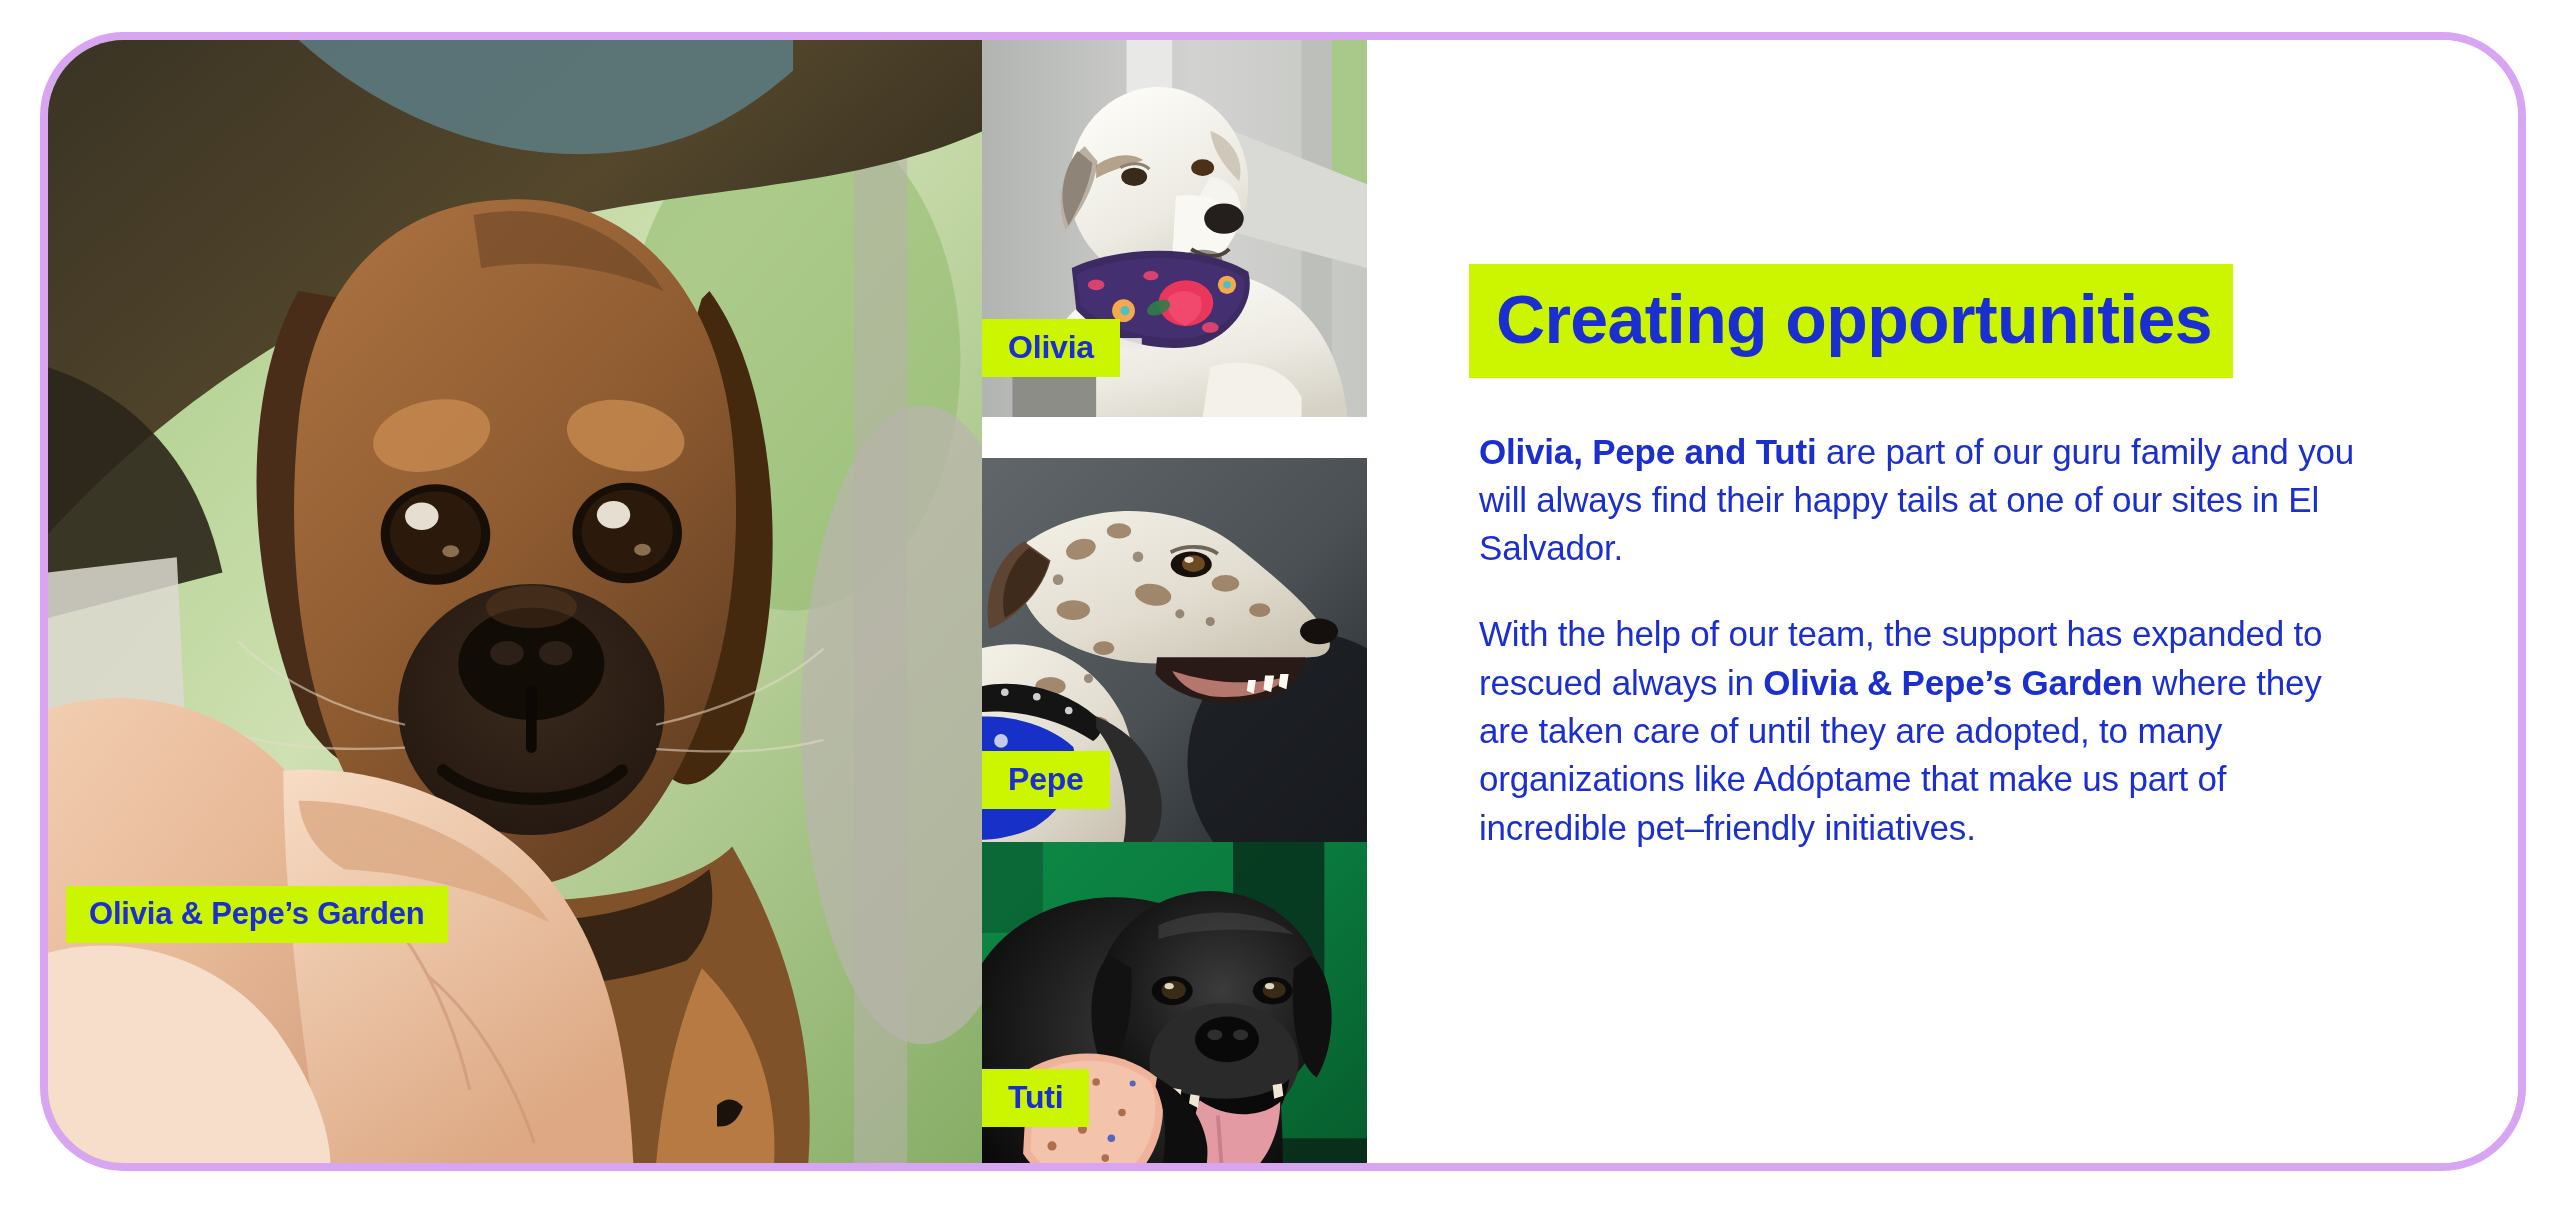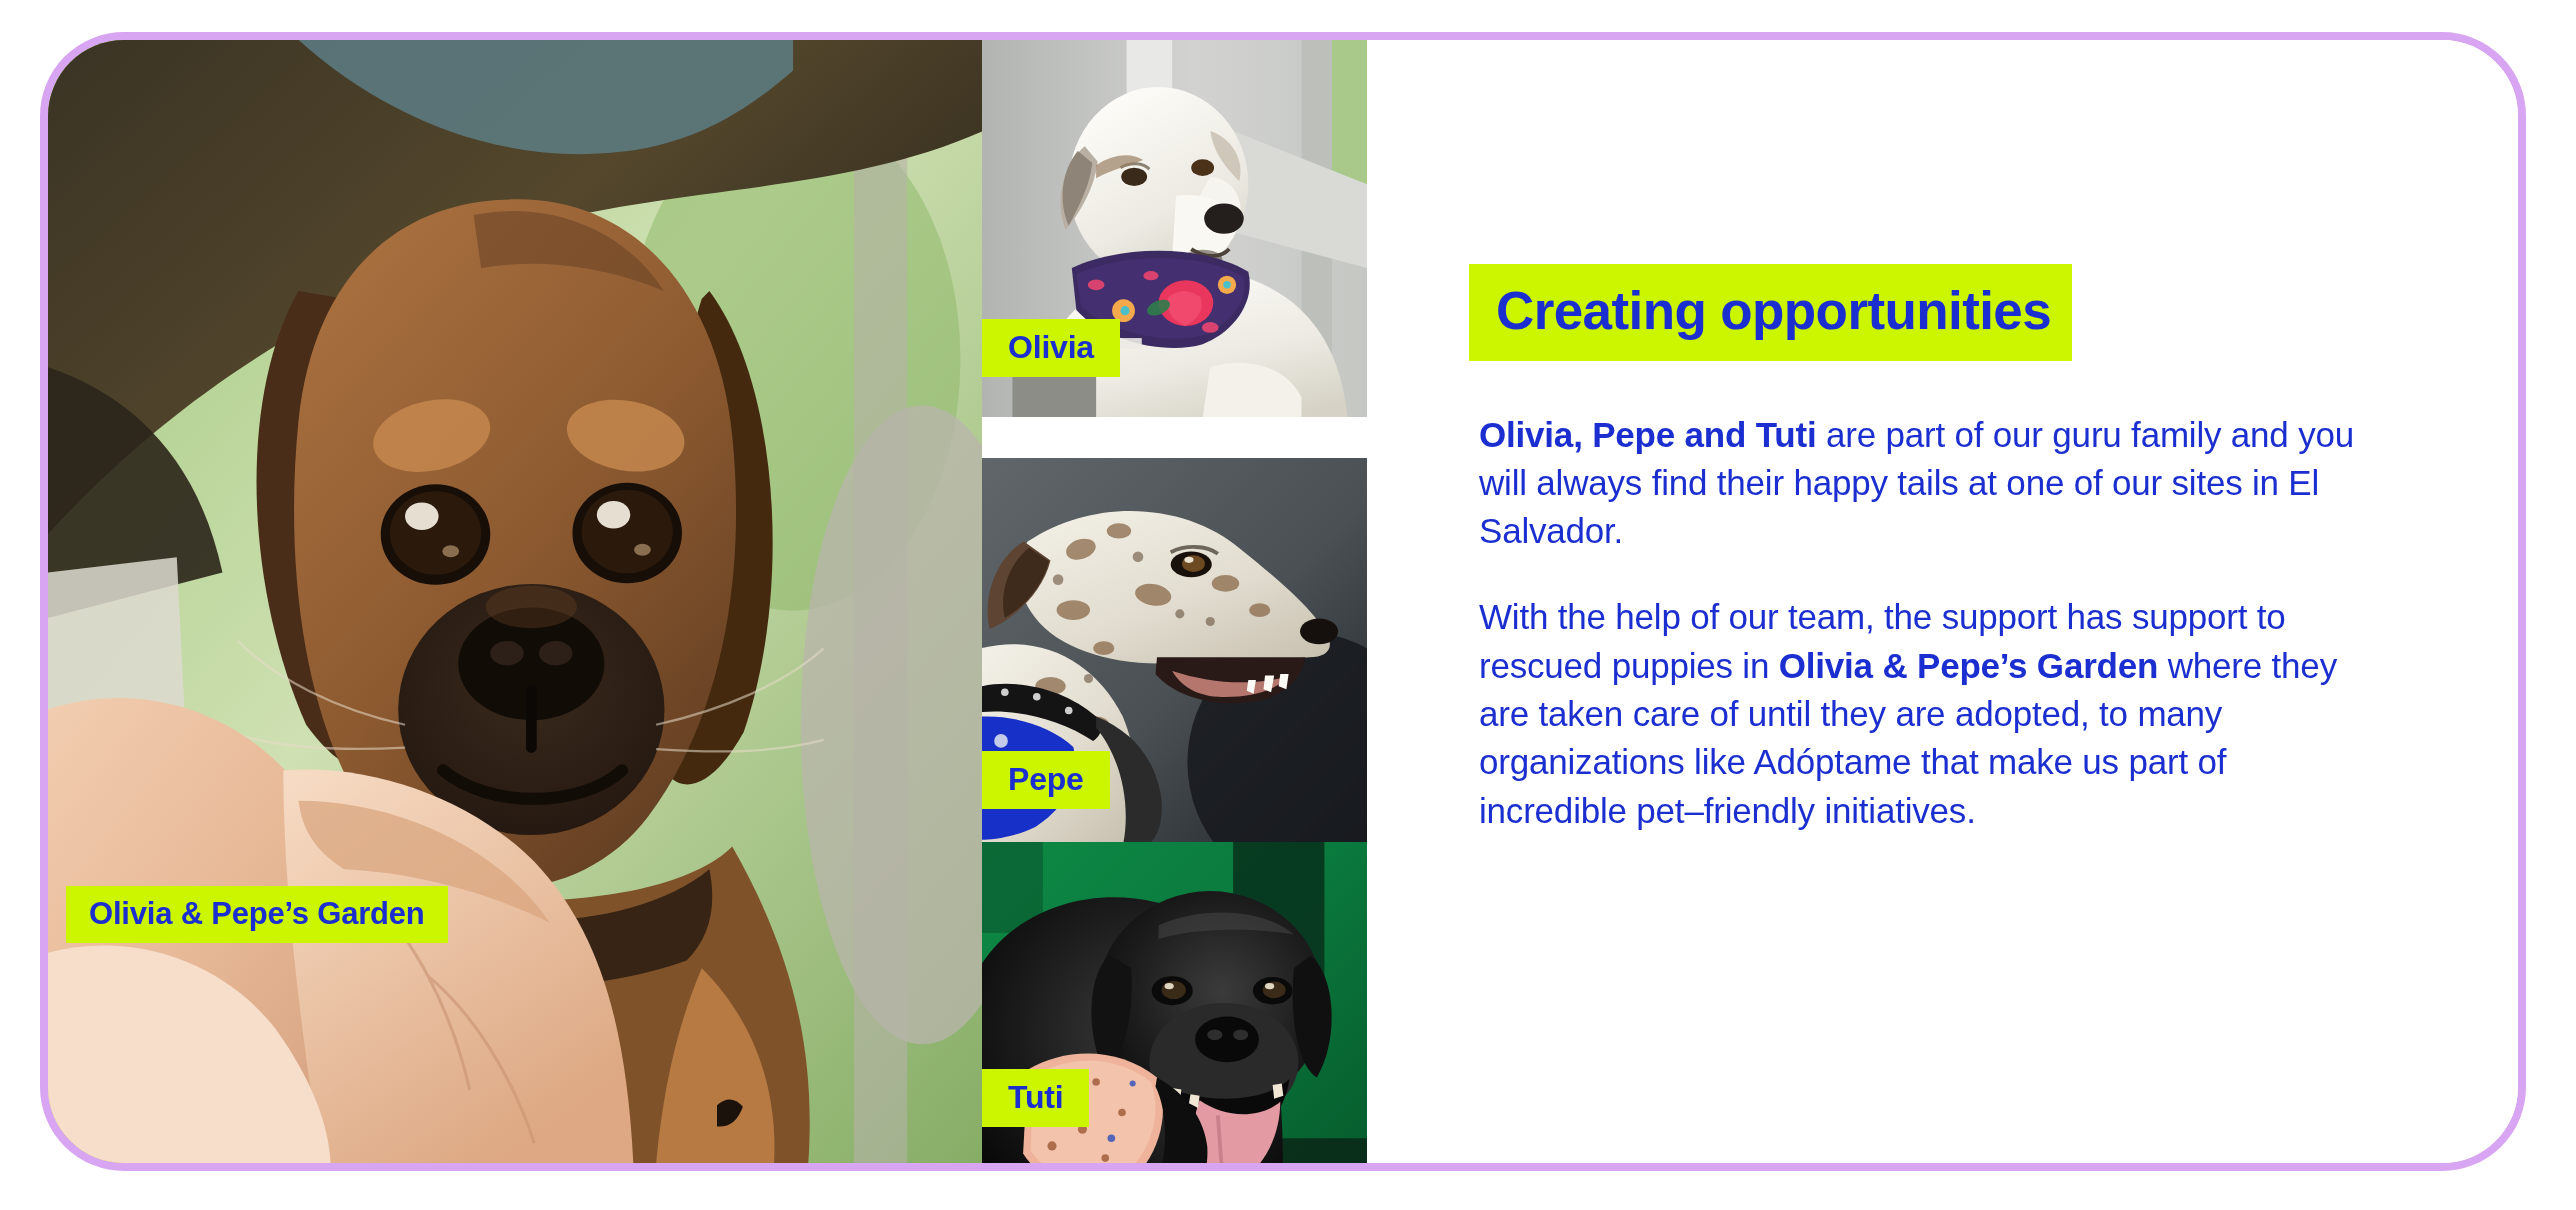--- a/index.html
+++ b/index.html
@@ -104,21 +104,21 @@
     left: 102px;
     top: 224px;
     width: 943px;
   }
 
   .headline {
     display: inline-block;
     background: #ccf500;
     color: #1b2fd0;
     font-weight: bold;
-    font-size: 53px;
+    font-size: 68px;
     line-height: 1.13;
     padding: 16.7px 21px 20px 27px;
     letter-spacing: -0.6px;
   }
   .headline .hl-line { display: block; }
 
   .body-text {
     margin-top: 50px;
     color: #1b2fd0;
     font-size: 35px;
@@ -460,21 +460,21 @@
 
     <div class="panel">
       <div class="panel-inner">
 
         <div class="headline">
           <span class="hl-line">Creating opportunities</span>
         </div>
 
         <div class="body-text">
           <p><b>Olivia, Pepe and Tuti</b><span> are part of our guru family and you will always find their happy tails at one of our sites in El Salvador.</span></p>
-          <p><span>With the help of our team, the support has support to rescued puppies in </span><b>Olivia &amp; Pepe’s Garden</b><span> where they are taken care of until they are adopted, to many organizations like Adóptame that make us part of incredible pet–friendly initiatives.</span></p>
+          <p><span>With the help of our team, the support has expanded to rescued always in </span><b>Olivia &amp; Pepe’s Garden</b><span> where they are taken care of until they are adopted, to many organizations like Adóptame that make us part of incredible pet–friendly initiatives.</span></p>
         </div>
 
       </div>
     </div>
 
   </div>
 </div>
 
 
 </body></html>

